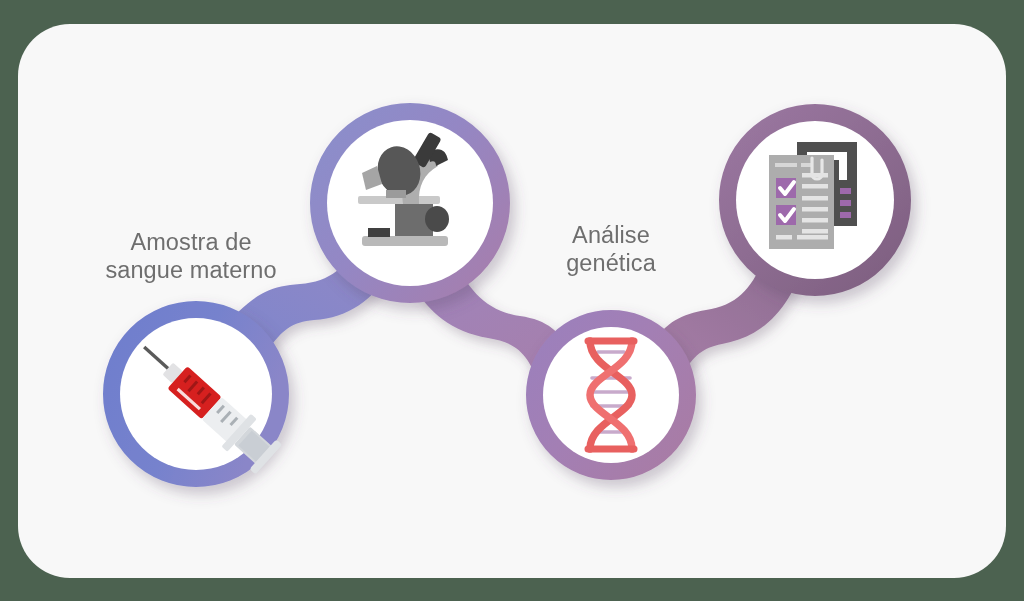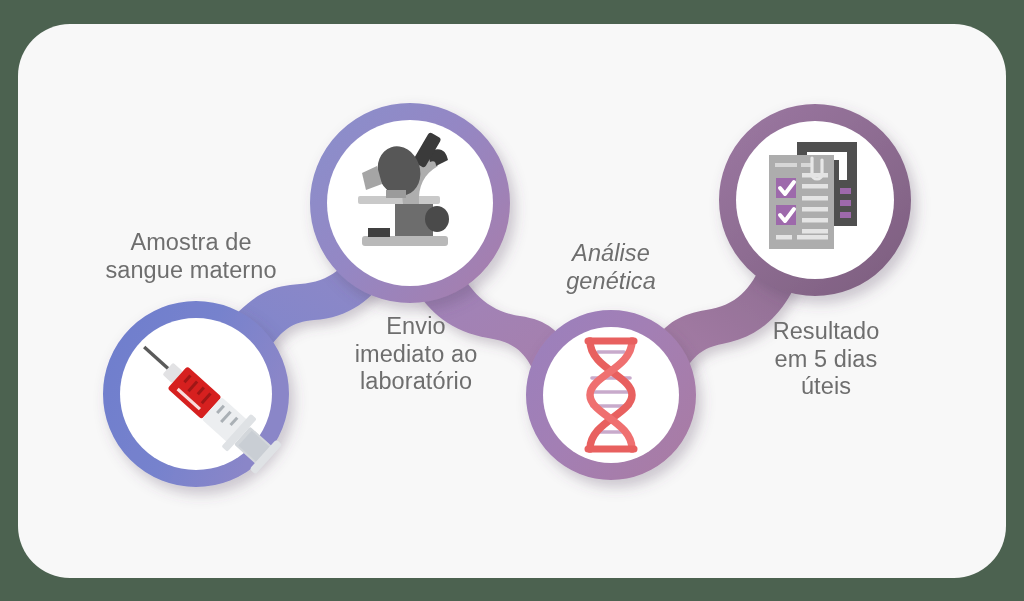--- a/index.html
+++ b/index.html
@@ -47,21 +47,21 @@
     font-size: 23.5px;
     line-height: 1.18;
     text-align: center;
     letter-spacing: 0.1px;
     white-space: pre-line;
     font-weight: 400;
   }
 
   #label-1 { left: 60px;  top: 229px; width: 262px; }
   #label-2 { left: 324px; top: 313px; width: 184px; }
-  #label-3 { left: 531px; top: 240px; width: 160px; font-style: italic; }
+  #label-3 { left: 531px; top: 222px; width: 160px; }
   #label-4 { left: 735px; top: 318px; width: 182px; }
 </style>
 </head>
 <body>
 
 <div class="card">
 </div>
 
 <div class="stage">
 
@@ -282,22 +282,16 @@
             <rect x="797" y="235" width="31" height="4.5"></rect>
           </g>
         </g>
       </g>
 
     </g>
   </svg>
 
   <div class="label" id="label-1">Amostra de
 sangue materno</div>
-  <div class="label" id="label-2">Envio
-imediato ao
-laboratório</div>
   <div class="label" id="label-3">Análise
 genética</div>
-  <div class="label" id="label-4">Resultado
-em 5 dias
-úteis</div>
 
 </div>
 
 </body></html>

